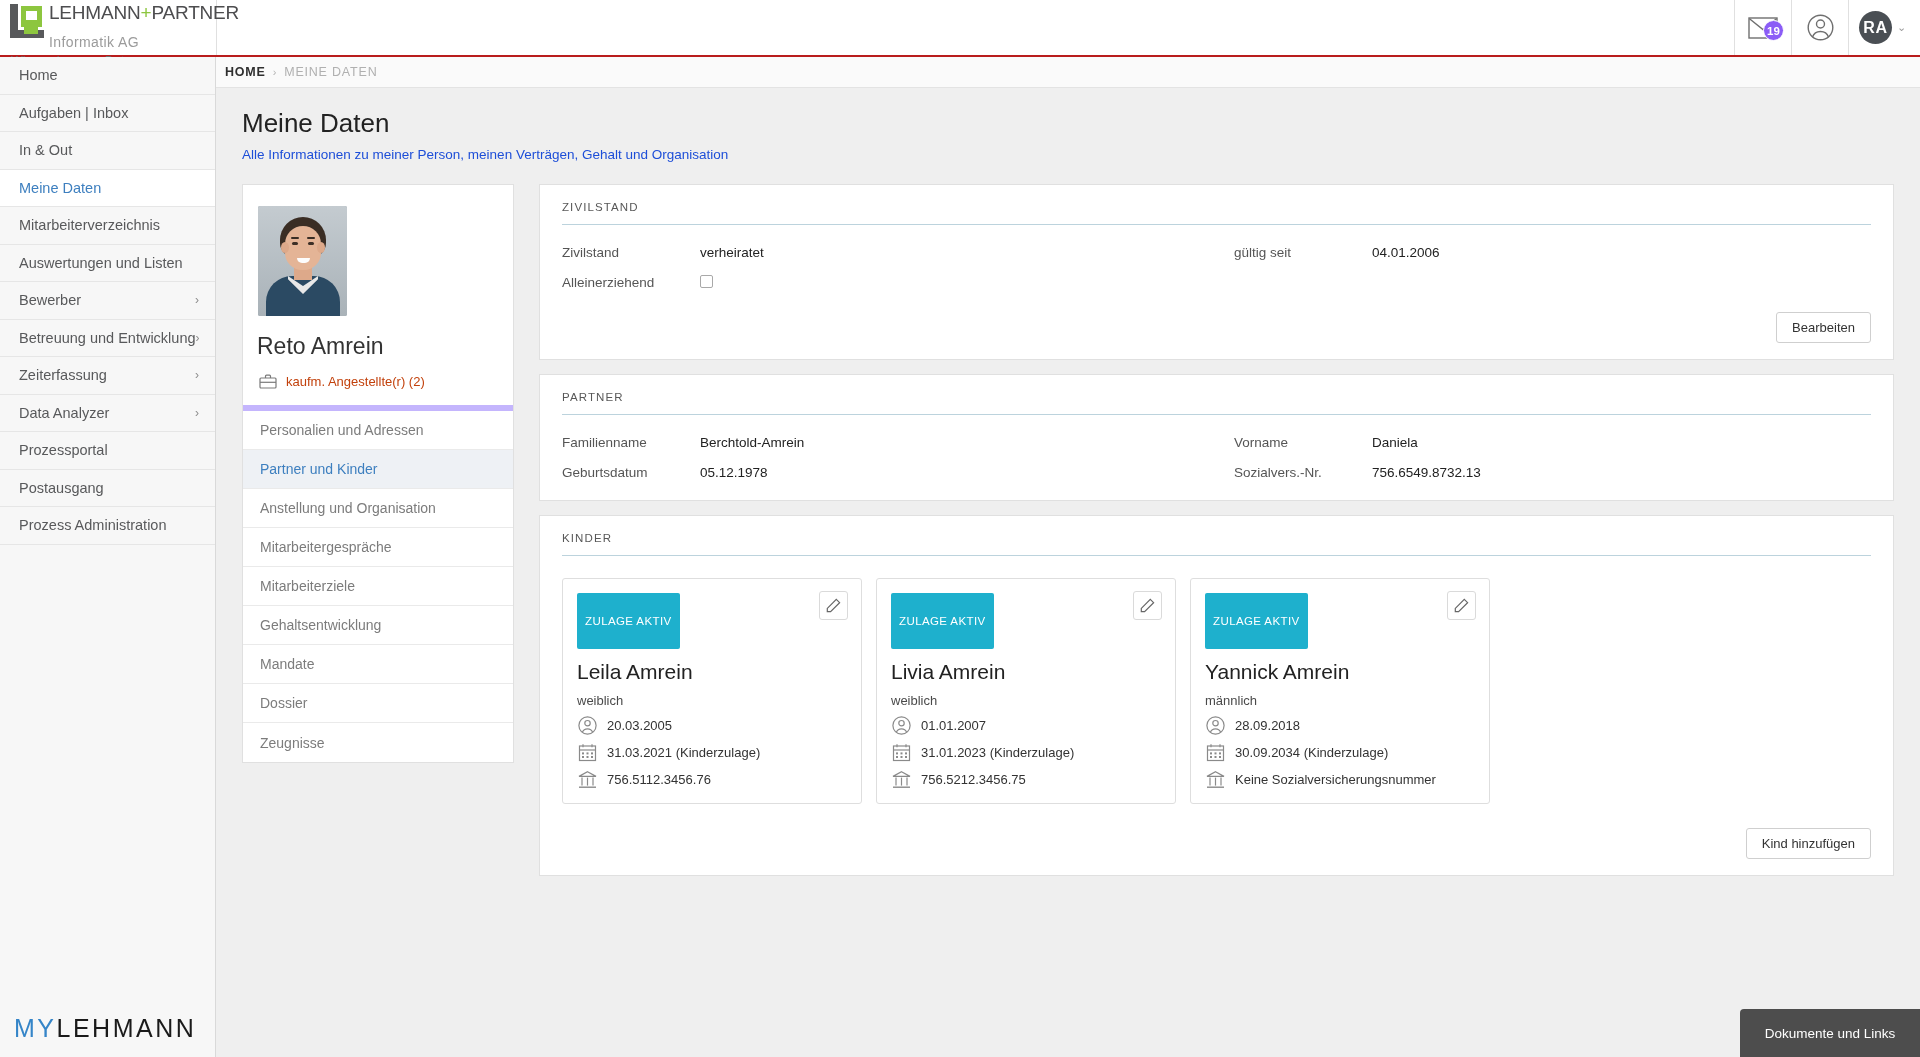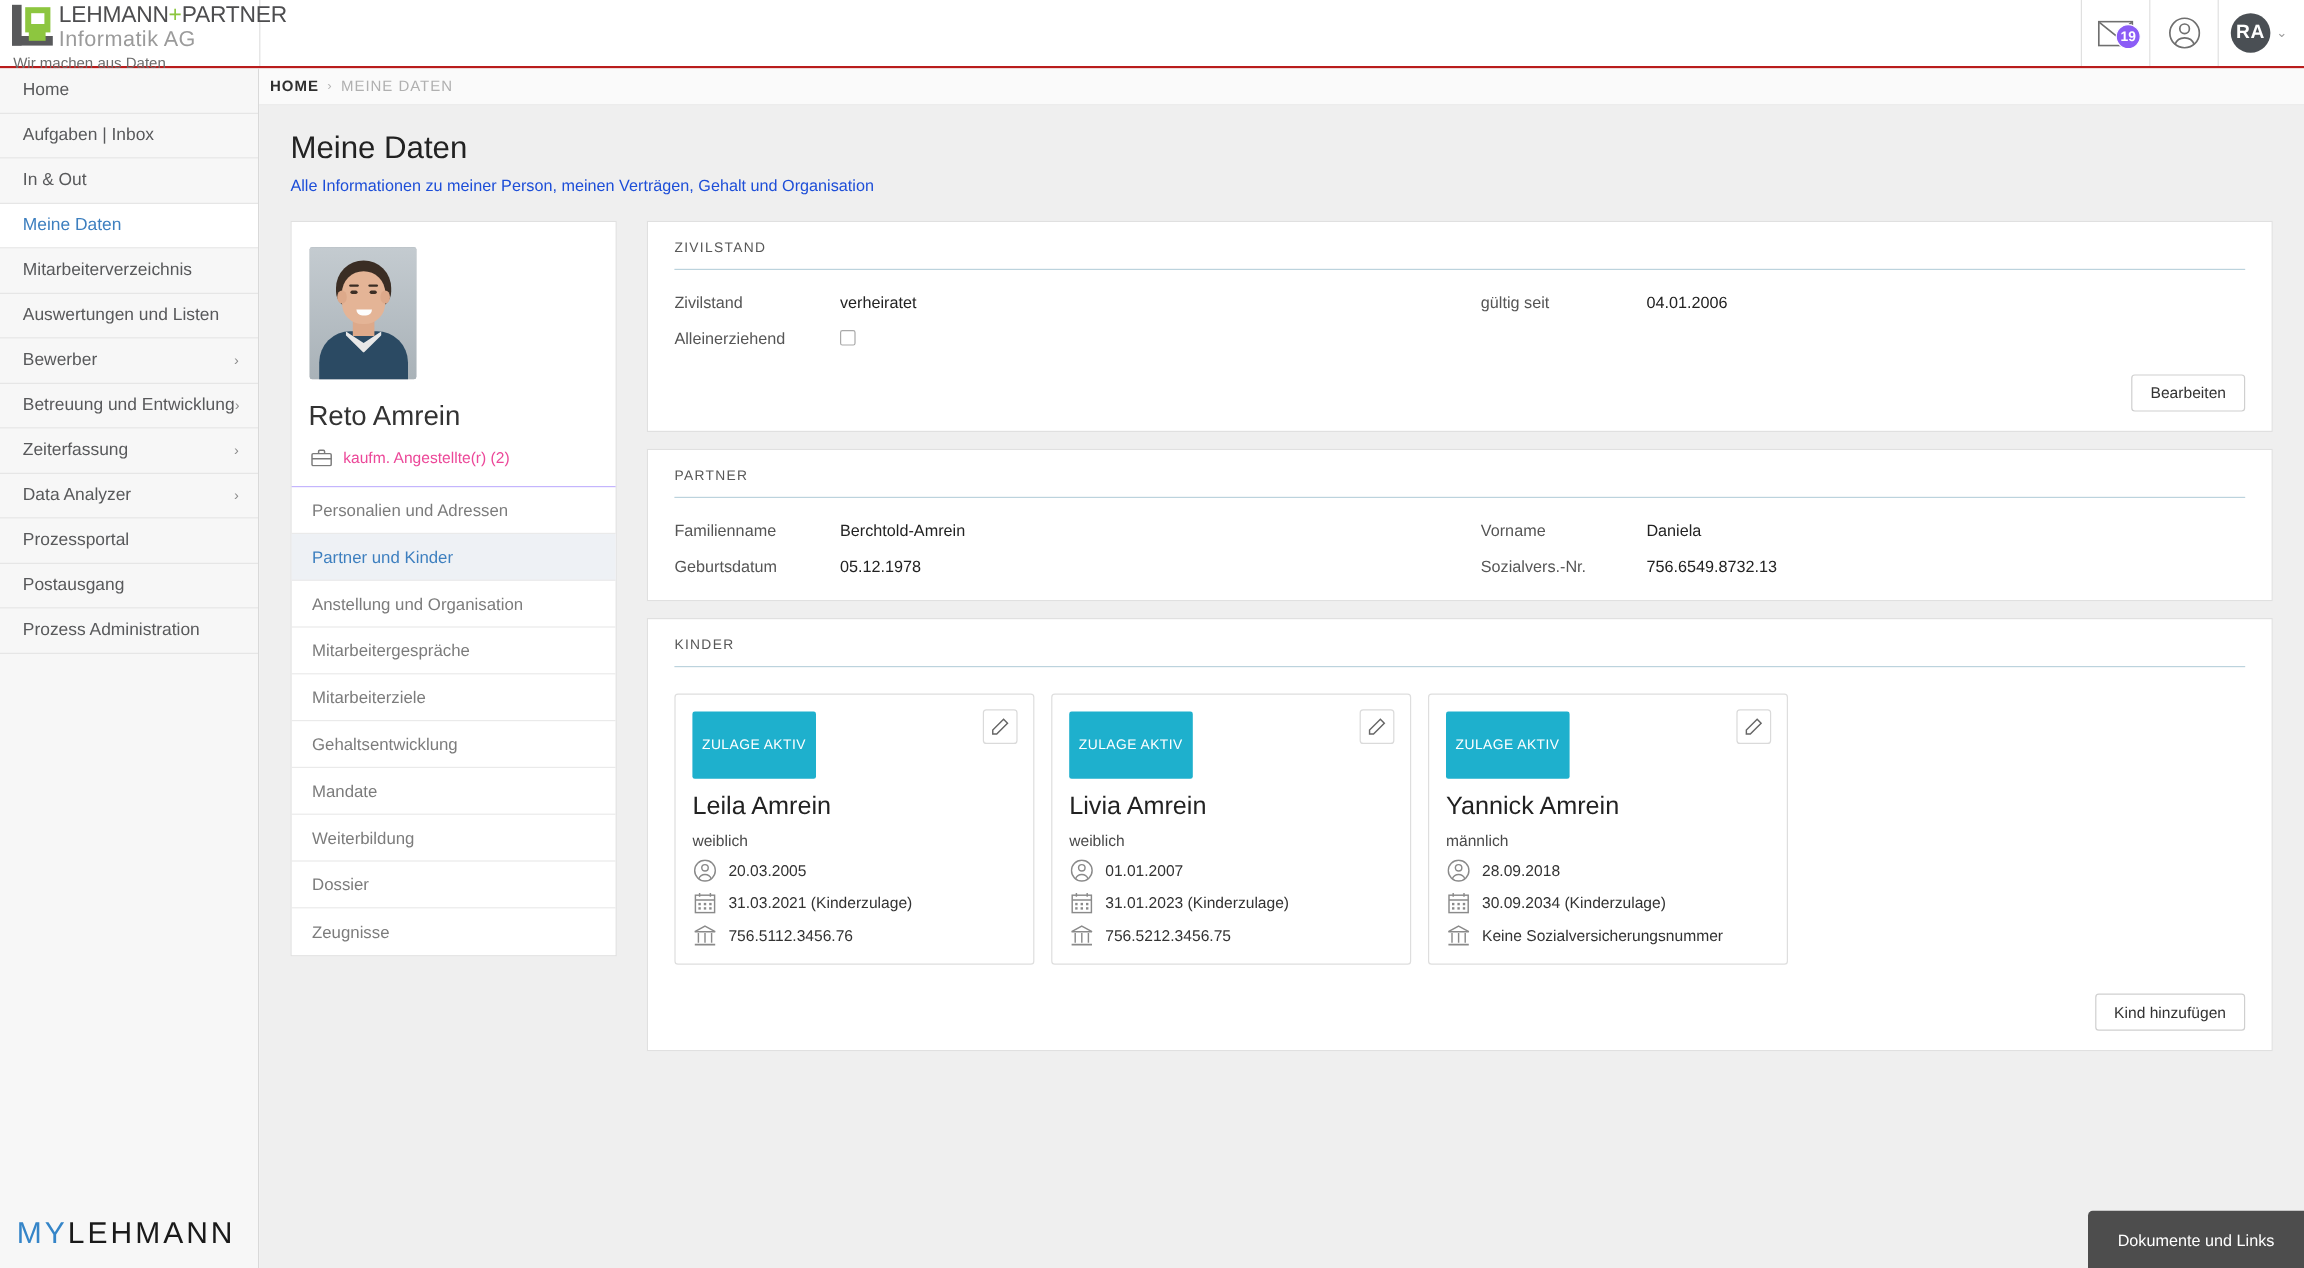--- a/index.html
+++ b/index.html
@@ -28,21 +28,21 @@
     position: absolute; left: 11px; top: 2px; width: 21px; height: 21px;
     border: 5px solid #8dc63f;
   }
   .logo-mark .sq2 {
     position: absolute; left: 14px; top: 16px; width: 14px; height: 14px;
     background: #8dc63f;
   }
   .brand-text { margin-left: 5px; line-height: 1; }
   .brand-l1 { font-size: 19px; color: #4d4d4f; letter-spacing: -0.2px; white-space: nowrap; }
   .brand-l1 .plus { color: #8dc63f; }
-  .brand-l2 { font-size: 18px; color: #9b9b9b; letter-spacing: 0.4px; margin-top: 1px;}
+  .brand-l2 { font-size: 14px; color: #9b9b9b; letter-spacing: 0.4px; margin-top: 13px;}
   .brand-tag { font-size: 12.5px; color: #6b6b6b; margin-top: 5px; padding-left: 1px;}
 
   .topbar-spacer { flex: 1 1 auto; border-left: 1px solid #e0e0e0; }
 
   .topbar-icons { display: flex; align-items: stretch; }
   .tb-cell {
     width: 57px; border-left: 1px solid #e0e0e0;
     display: flex; align-items: center; justify-content: center; position: relative;
     cursor: pointer;
   }
@@ -123,22 +123,22 @@
   .photo .brow-l { position:absolute; left:33px; top:31px; width:8px; height:2px; border-radius:2px; background:#3a2d24; }
   .photo .brow-r { position:absolute; left:49px; top:31px; width:8px; height:2px; border-radius:2px; background:#3a2d24; }
   .photo .mouth { position:absolute; left:39px; top:52px; width:13px; height:5px; border-radius:0 0 8px 8px; background:#fdfdfd; }
   .photo .neck { position:absolute; left:36px; top:60px; width:18px; height:14px; background:#dda98a; }
   .photo .shirt { position:absolute; left:8px; top:70px; width:74px; height:42px; border-radius:26px 26px 0 0; background:#2b4a63; }
   .photo .collar { position:absolute; left:30px; top:70px; width:30px; height:18px; background:#e8e8e8; clip-path: polygon(0 0, 50% 55%, 100% 0, 100% 18%, 50% 100%, 0 18%); }
 
   .profile-name { font-size: 23px; color: #333; padding: 17px 0 0 14px; font-weight: normal; }
   .profile-role {
     display: flex; align-items: center; gap: 9px;
-    padding: 14px 0 16px 16px; font-size: 13px; color: #ec4899;
-    border-bottom: 1px solid #c4b5fd;
+    padding: 14px 0 16px 16px; font-size: 13px; color: #c2410c;
+    border-bottom: 6px solid #c4b5fd;
   }
   .tab-item {
     height: 39px; display: flex; align-items: center; padding-left: 17px;
     font-size: 14px; color: #7c7c7c; border-bottom: 1px solid #eaeaea; cursor: pointer;
   }
   .tab-item.active { background: #eef1f5; color: #3d7fbf; }
   .tab-item:last-child { border-bottom: none; }
 
   
   .right-col { flex: 1 1 auto; display: flex; flex-direction: column; gap: 14px; min-width: 0; }
@@ -354,23 +354,20 @@
           <div class="tab-item">
             <span>Mitarbeiterziele</span>
           </div>
           <div class="tab-item">
             <span>Gehaltsentwicklung</span>
           </div>
           <div class="tab-item">
             <span>Mandate</span>
           </div>
           <div class="tab-item">
-            <span>Weiterbildung</span>
-          </div>
-          <div class="tab-item">
             <span>Dossier</span>
           </div>
           <div class="tab-item">
             <span>Zeugnisse</span>
           </div>
         </div>
     </div>
 
     <div class="right-col">
 

